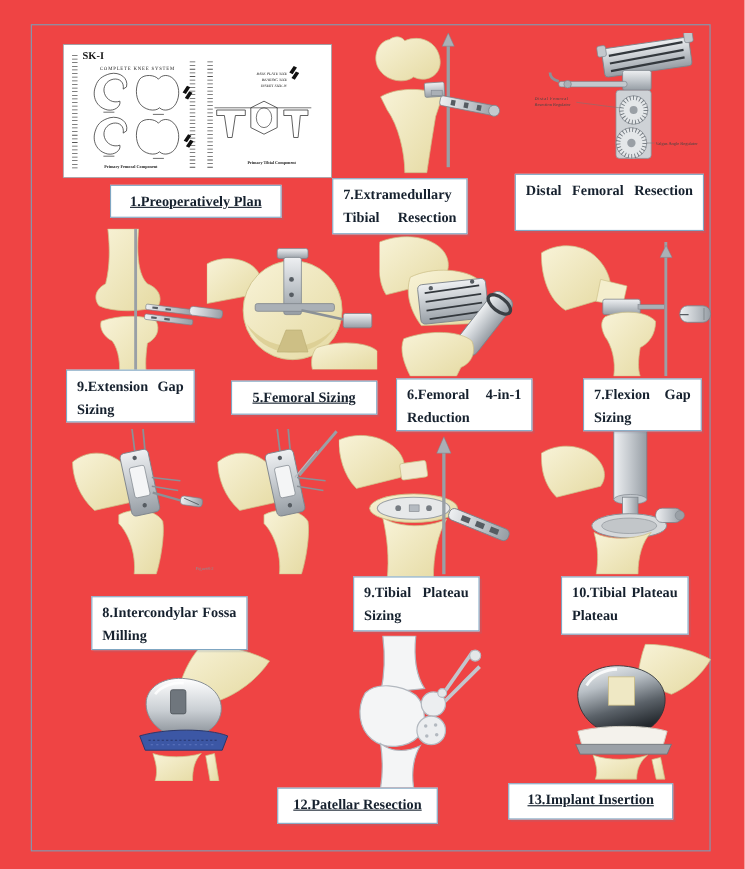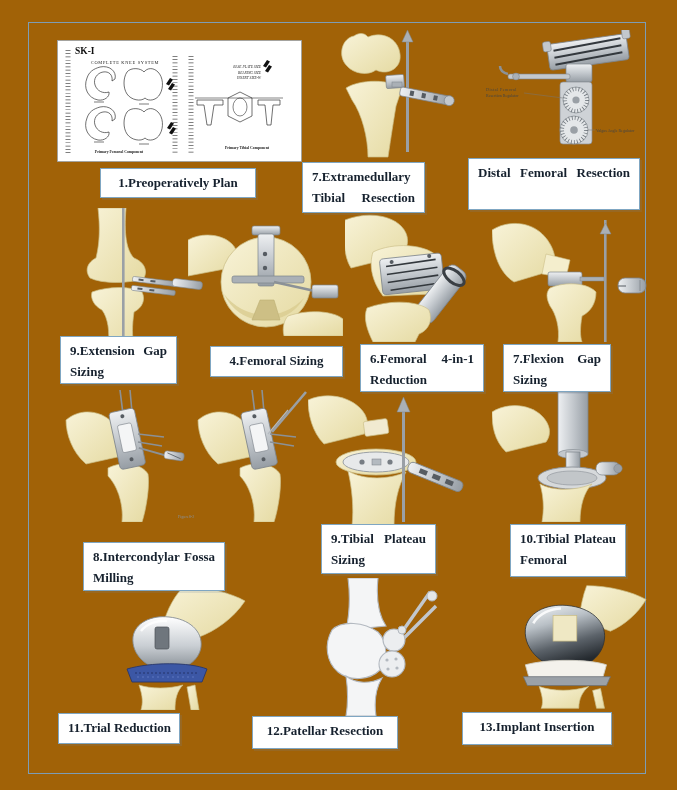--- a/index.html
+++ b/index.html
@@ -1,26 +1,26 @@
 <!DOCTYPE html>
 <html><head>
 <meta charset="utf-8">
 <style>
   html,body{margin:0;padding:0;background:#fff;}
-  .canvas{position:relative;width:677px;height:790px;background:#a16207;overflow:hidden;
+  .canvas{position:relative;width:677px;height:790px;background:#ef4444;overflow:hidden;
           font-family:"Liberation Serif",serif;}
   .frame{position:absolute;left:28px;top:22px;width:618px;height:752px;
          border:1.6px solid #7d9db5;box-sizing:border-box;}
   .ill{position:absolute;margin:0;padding:0;}
   .ill svg{width:100%;height:100%;display:block;}
   .cap{position:absolute;box-sizing:border-box;background:#fff;border:1.6px solid #7fa6c2;
        box-shadow:2px 2px 0 rgba(110,135,160,.18);padding:3px 9px;font-weight:bold;
        font-size:13px;line-height:21px;color:#16212e;z-index:5;}
   .cap .line{text-align:justify;text-align-last:justify;white-space:nowrap;}
-  .cap.single .line{text-align:center;text-align-last:center;}
+  .cap.single .line{text-align:center;text-align-last:center;text-decoration:underline;}
   .planline{font-family:"Liberation Serif",serif;}
 </style>
 </head>
 <body>
 
 <div class="canvas">
 
   <svg width="0" height="0" style="position:absolute">
     <defs>
       <linearGradient id="gBone" x1="0" y1="0" x2="1" y2="1">
@@ -331,51 +331,48 @@
   <div class="cap" style="left:468px;top:158px;width:172px;height:52px">
     <div class="line">Distal Femoral Resection</div>
   </div>
 
   <div class="cap" style="left:60px;top:336px;width:117px;height:48px">
     <div class="line">9.Extension Gap</div>
     <div class="line">Sizing</div>
   </div>
 
   <div class="cap single" style="left:210px;top:346px;width:133px;height:31px">
-    <div class="line">4.Femoral Sizing</div>
+    <div class="line">5.Femoral Sizing</div>
   </div>
 
   <div class="cap" style="left:360px;top:344px;width:124px;height:48px">
     <div class="line">6.Femoral 4-in-1</div>
     <div class="line">Reduction</div>
   </div>
 
-  <div class="cap" style="left:503px;top:344px;width:108px;height:48px">
+  <div class="cap" style="left:530px;top:344px;width:108px;height:48px">
     <div class="line">7.Flexion Gap</div>
     <div class="line">Sizing</div>
   </div>
 
   <div class="cap" style="left:83px;top:542px;width:142px;height:49px">
     <div class="line">8.Intercondylar Fossa</div>
     <div class="line">Milling</div>
   </div>
 
   <div class="cap" style="left:321px;top:524px;width:115px;height:50px">
     <div class="line">9.Tibial Plateau</div>
     <div class="line">Sizing</div>
   </div>
 
   <div class="cap" style="left:510px;top:524px;width:116px;height:53px">
     <div class="line">10.Tibial Plateau</div>
-    <div class="line">Femoral</div>
-  </div>
-
-  <div class="cap single" style="left:58px;top:713px;width:122px;height:31px">
-    <div class="line">11.Trial Reduction</div>
-  </div>
+    <div class="line">Plateau</div>
+  </div>
+
 
   <div class="cap single" style="left:252px;top:716px;width:146px;height:33px">
     <div class="line">12.Patellar Resection</div>
   </div>
 
   <div class="cap single" style="left:462px;top:712px;width:150px;height:33px">
     <div class="line">13.Implant Insertion</div>
   </div>
 
 </div>

